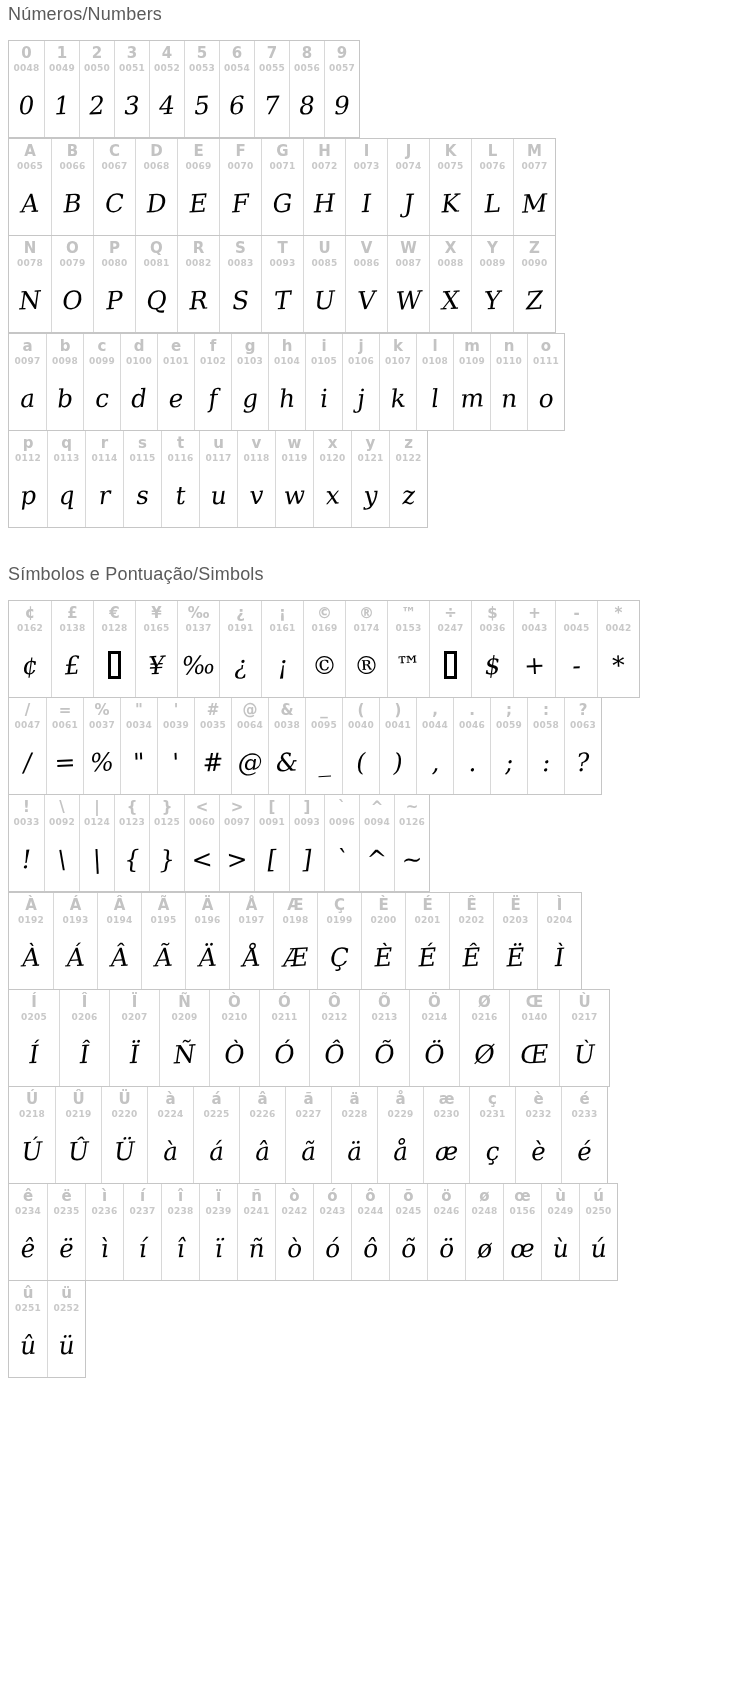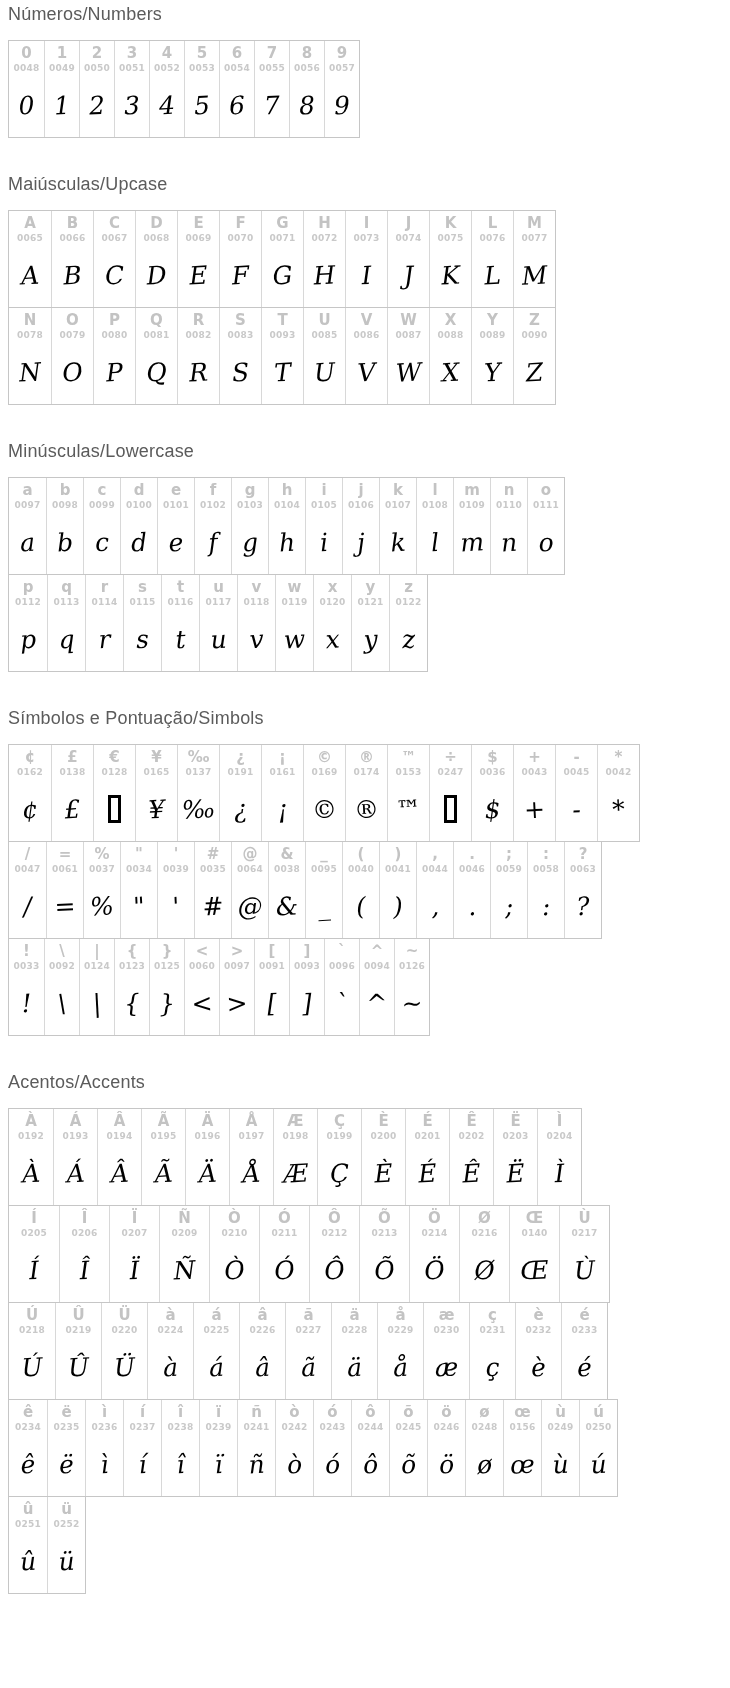--- a/index.html
+++ b/index.html
@@ -96,21 +96,20 @@
           </div>
           <div class="cell" style="width: 35px;">
             <div class="ref">9</div>
             <div class="code">0057</div>
             <div class="glyph">9</div>
           </div>
         </div>
       </div>
     </section>
     <section class="section section-upcase">
-      <h2 class="section-title">Maiúsculas/Upcase</h2>
       <div class="rows">
         <div class="chargrid">
           <div class="cell" style="width: 42px;">
             <div class="ref">A</div>
             <div class="code">0065</div>
             <div class="glyph">A</div>
           </div>
           <div class="cell" style="width: 42px;">
             <div class="ref">B</div>
             <div class="code">0066</div>
@@ -235,21 +234,20 @@
           </div>
           <div class="cell" style="width: 42px;">
             <div class="ref">Z</div>
             <div class="code">0090</div>
             <div class="glyph">Z</div>
           </div>
         </div>
       </div>
     </section>
     <section class="section section-lowercase">
-      <h2 class="section-title">Minúsculas/Lowercase</h2>
       <div class="rows">
         <div class="chargrid">
           <div class="cell" style="width: 37px;">
             <div class="ref">a</div>
             <div class="code">0097</div>
             <div class="glyph">a</div>
           </div>
           <div class="cell" style="width: 37px;">
             <div class="ref">b</div>
             <div class="code">0098</div>
@@ -604,21 +602,20 @@
           </div>
           <div class="cell" style="width: 35px;">
             <div class="ref">~</div>
             <div class="code">0126</div>
             <div class="glyph">~</div>
           </div>
         </div>
       </div>
     </section>
     <section class="section section-accents">
-      <h2 class="section-title">Acentos/Accents</h2>
       <div class="rows">
         <div class="chargrid">
           <div class="cell" style="width: 44px;">
             <div class="ref">À</div>
             <div class="code">0192</div>
             <div class="glyph">À</div>
           </div>
           <div class="cell" style="width: 44px;">
             <div class="ref">Á</div>
             <div class="code">0193</div>

